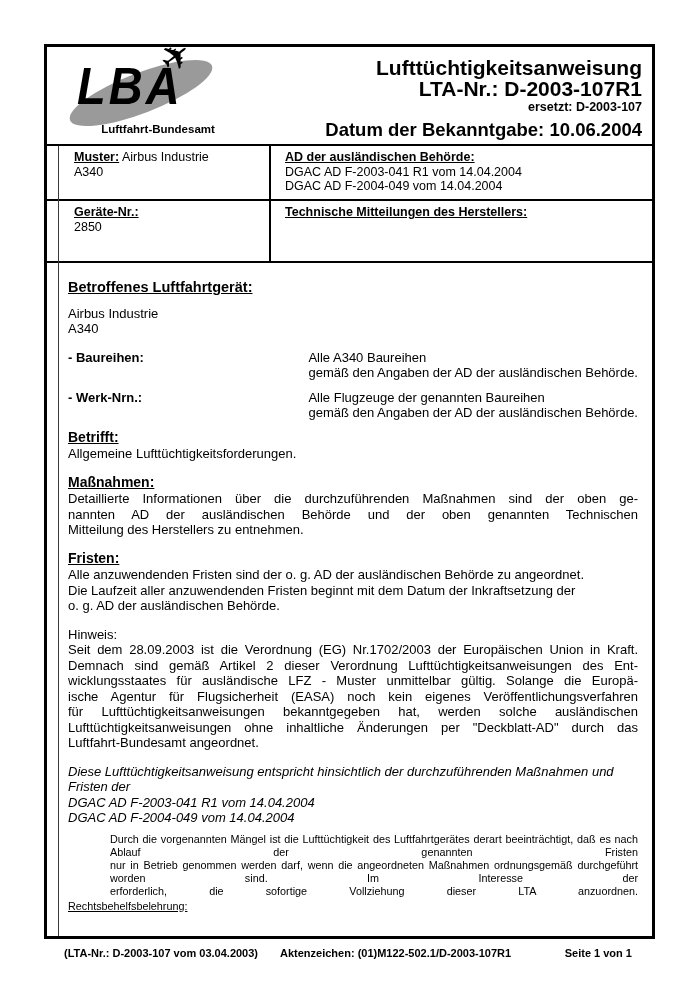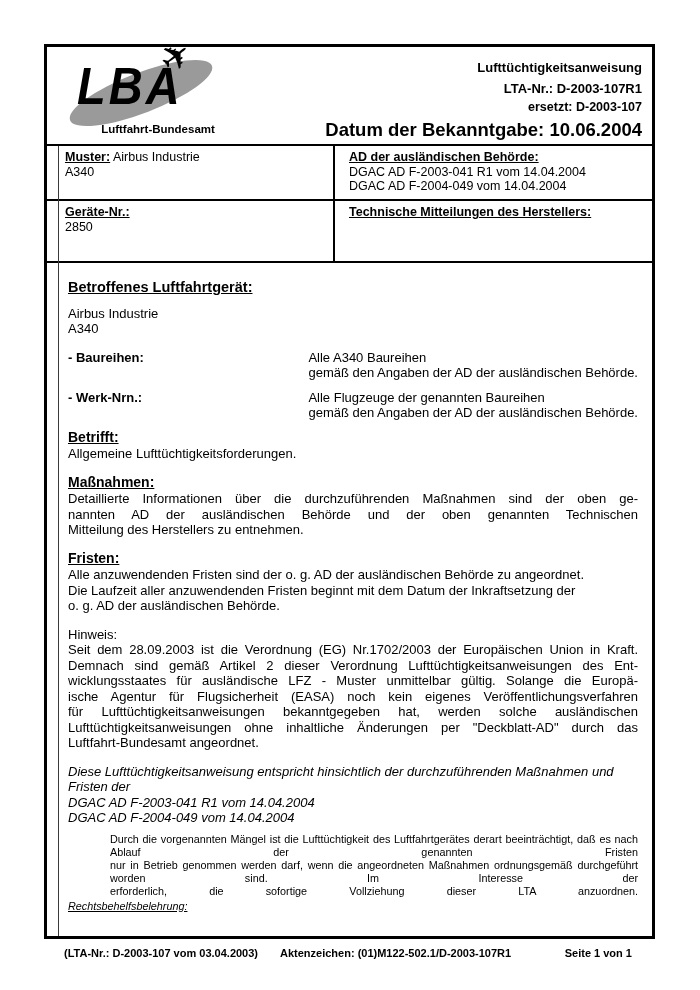--- a/index.html
+++ b/index.html
@@ -59,31 +59,31 @@
   .logo-subtitle {
     position: absolute; left: 0; top: 76px; width: 190px;
     text-align: center;
     font-size: 11.5px; font-weight: bold;
   }
   .hdr-titles {
     text-align: right;
     padding: 10px 10px 0 0;
     white-space: nowrap;
   }
-  .t-big   { font-size: 13px; font-weight: bold; line-height: 21px; }
+  .t-big   { font-size: 21px; font-weight: bold; line-height: 21px; }
   .t-small { font-size: 12.5px; font-weight: bold; line-height: 16px; }
   .t-datum { font-size: 18.5px; font-weight: bold; line-height: 24px; margin-top: 3px; }
 
   
   .itable-row { display: flex; border-bottom: 2px solid #000; box-sizing: border-box; }
   .itable-row:last-of-type { border-bottom: 2px solid #000; }
   .cell-l {
-    width: 288px; box-sizing: border-box;
+    width: 224px; box-sizing: border-box;
     border-right: 2px solid #000;
-    padding: 4px 8px 4px 18px;
+    padding: 4px 8px 4px 27px;
   }
   .cell-r { flex: 1; padding: 4px 21px 4px 14px; }
   .itable-row .cell-l, .itable-row .cell-r { font-size: 12.5px; line-height: 14.5px; }
   .row-muster { height: 55px; }
   .row-geraet { height: 62px; }
   .lbl-u { font-weight: bold; text-decoration: underline; }
 
   
   .main {
     position: relative;
@@ -101,21 +101,21 @@
   .blk { margin-bottom: 13px; }
   .pair { display: flex; margin-bottom: 9px; justify-content: space-between; }
   .pair-label { width: 97px; font-weight: bold; flex-shrink: 0; }
   .just div { text-align: justify; text-align-last: justify; }
   .just div:last-child { text-align-last: left; }
   .hinweis-label { margin-top: 6px; }
   .italic-blk { font-style: italic; font-size: 13px; line-height: 15.5px; margin-bottom: 7px; }
   .smallprint { font-size: 10.8px; line-height: 13px; }
   .smallprint.just div { text-align: justify; text-align-last: justify; margin-left: 42px; }
   .rb-head {
-    font-size: 10.8px; text-decoration: underline; margin-top: 1px; font-style: italic;
+    font-size: 10.8px; text-decoration: underline; margin-top: 1px;
   }
 
   
   .footer {
     position: absolute; left: 0; top: 947px; width: 700px;
     font-size: 11px; font-weight: bold;
   }
   .footer .f-left   { position: absolute; left: 64px; }
   .footer .f-center { position: absolute; left: 280px; }
   .footer .f-right  { position: absolute; right: 68px; }

